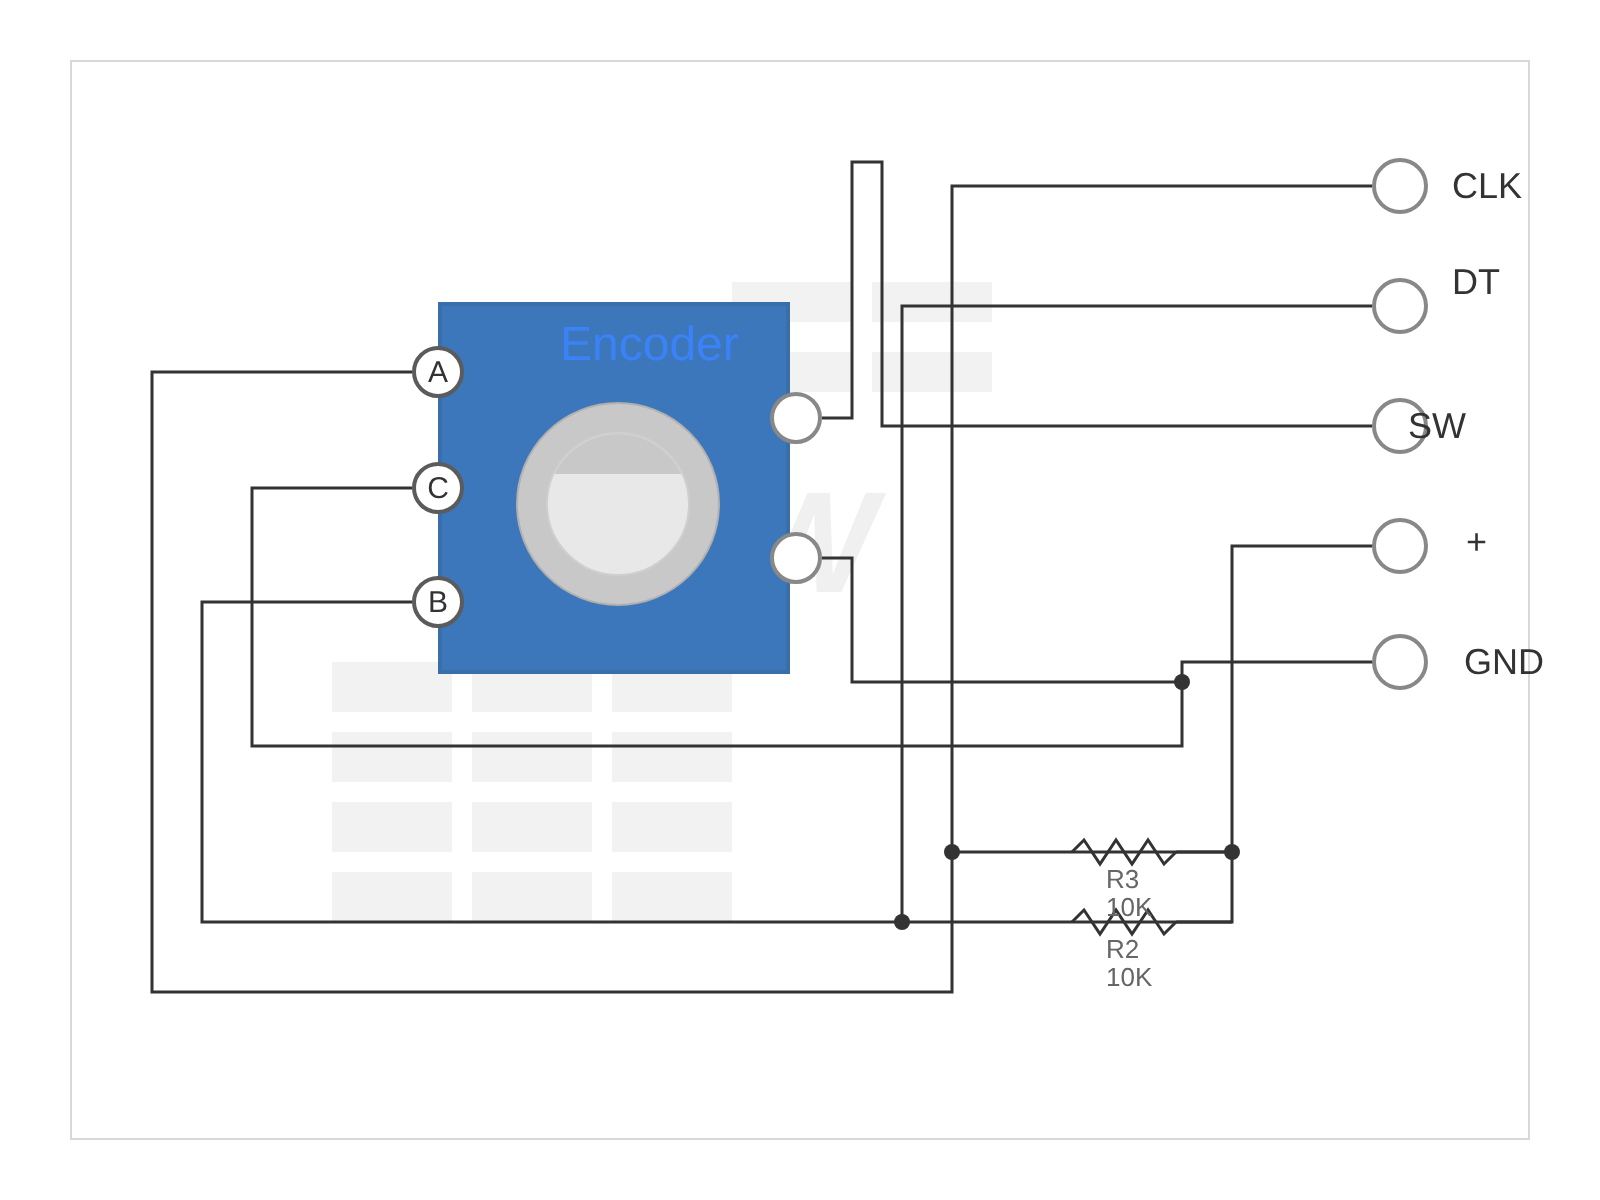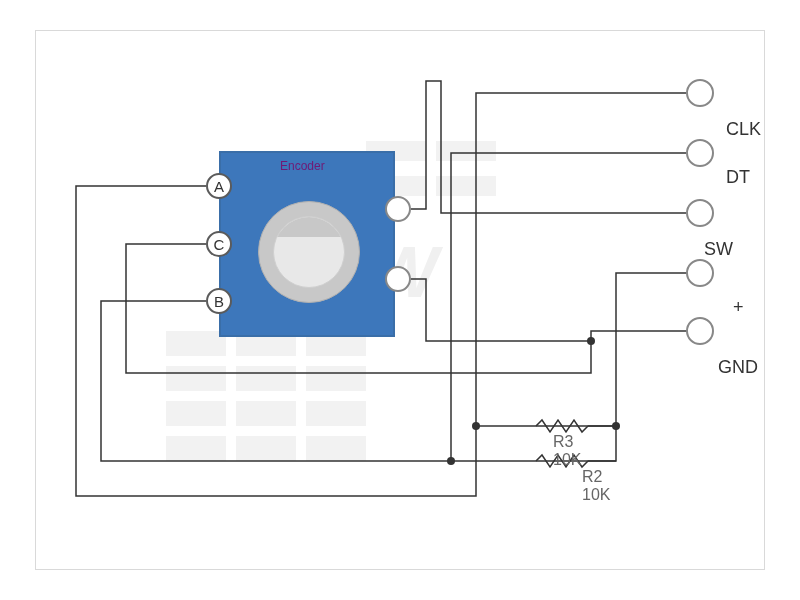--- a/index.html
+++ b/index.html
@@ -45,22 +45,22 @@
       left: 183px;
       top: 120px;
       width: 176px;
       height: 186px;
       background: #3d77bb;
       border: 2px solid #3a6ea8;
       z-index: 2;
     }
     .encoder-label {
       position: absolute;
-      color: #701a75;
-      font-size: 12px;
+      color: #3b82f6;
+      font-size: 24px;
       left: 244px;
       top: 128px;
       z-index: 3;
       text-align: right;
     }
     .shaft-outer {
       position: absolute;
       left: 222px;
       top: 170px;
       width: 102px;
@@ -111,34 +111,33 @@
       border-radius: 50%;
       background: #fff;
       border: 2px solid #888;
       z-index: 3;
     }
     .out-label {
       position: absolute;
       font-size: 18px;
       color: #333;
       z-index: 3;
-      margin-top: 36px;
     }
     .junction {
       position: absolute;
       width: 8px;
       height: 8px;
       background: #333;
       border-radius: 50%;
       z-index: 3;
       transform: translate(-4px,-4px);
     }
     .res-label {
       position: absolute;
-      font-size: 16px;
+      font-size: 13px;
       color: #666;
       line-height: 1.1;
       z-index: 3;
     }
   </style>
 </head>
 <body>
 
 <div class="container">
 
@@ -218,24 +217,24 @@
   <div class="out-term" style="left:650px;top:108px"></div>
   <div class="out-label" style="left:690px;top:100px">DT</div>
 
   <div class="out-term" style="left:650px;top:168px"></div>
   <div class="out-label" style="left:668px;top:172px">SW</div>
 
   <div class="out-term" style="left:650px;top:228px"></div>
   <div class="out-label" style="left:697px;top:230px">+</div>
 
   <div class="out-term" style="left:650px;top:286px"></div>
-  <div class="out-label" style="left:682px;top:290px">GND</div>
+  <div class="out-label" style="left:696px;top:290px">GND</div>
 
   <div class="res-label" style="left:517px;top:402px">
     <span>R3</span><br>
     <span>10K</span>
   </div>
-  <div class="res-label" style="left:546px;top:437px">
+  <div class="res-label" style="left:517px;top:437px">
     <span>R2</span><br>
     <span>10K</span>
   </div>
 
 </div>
 
 </body></html>

